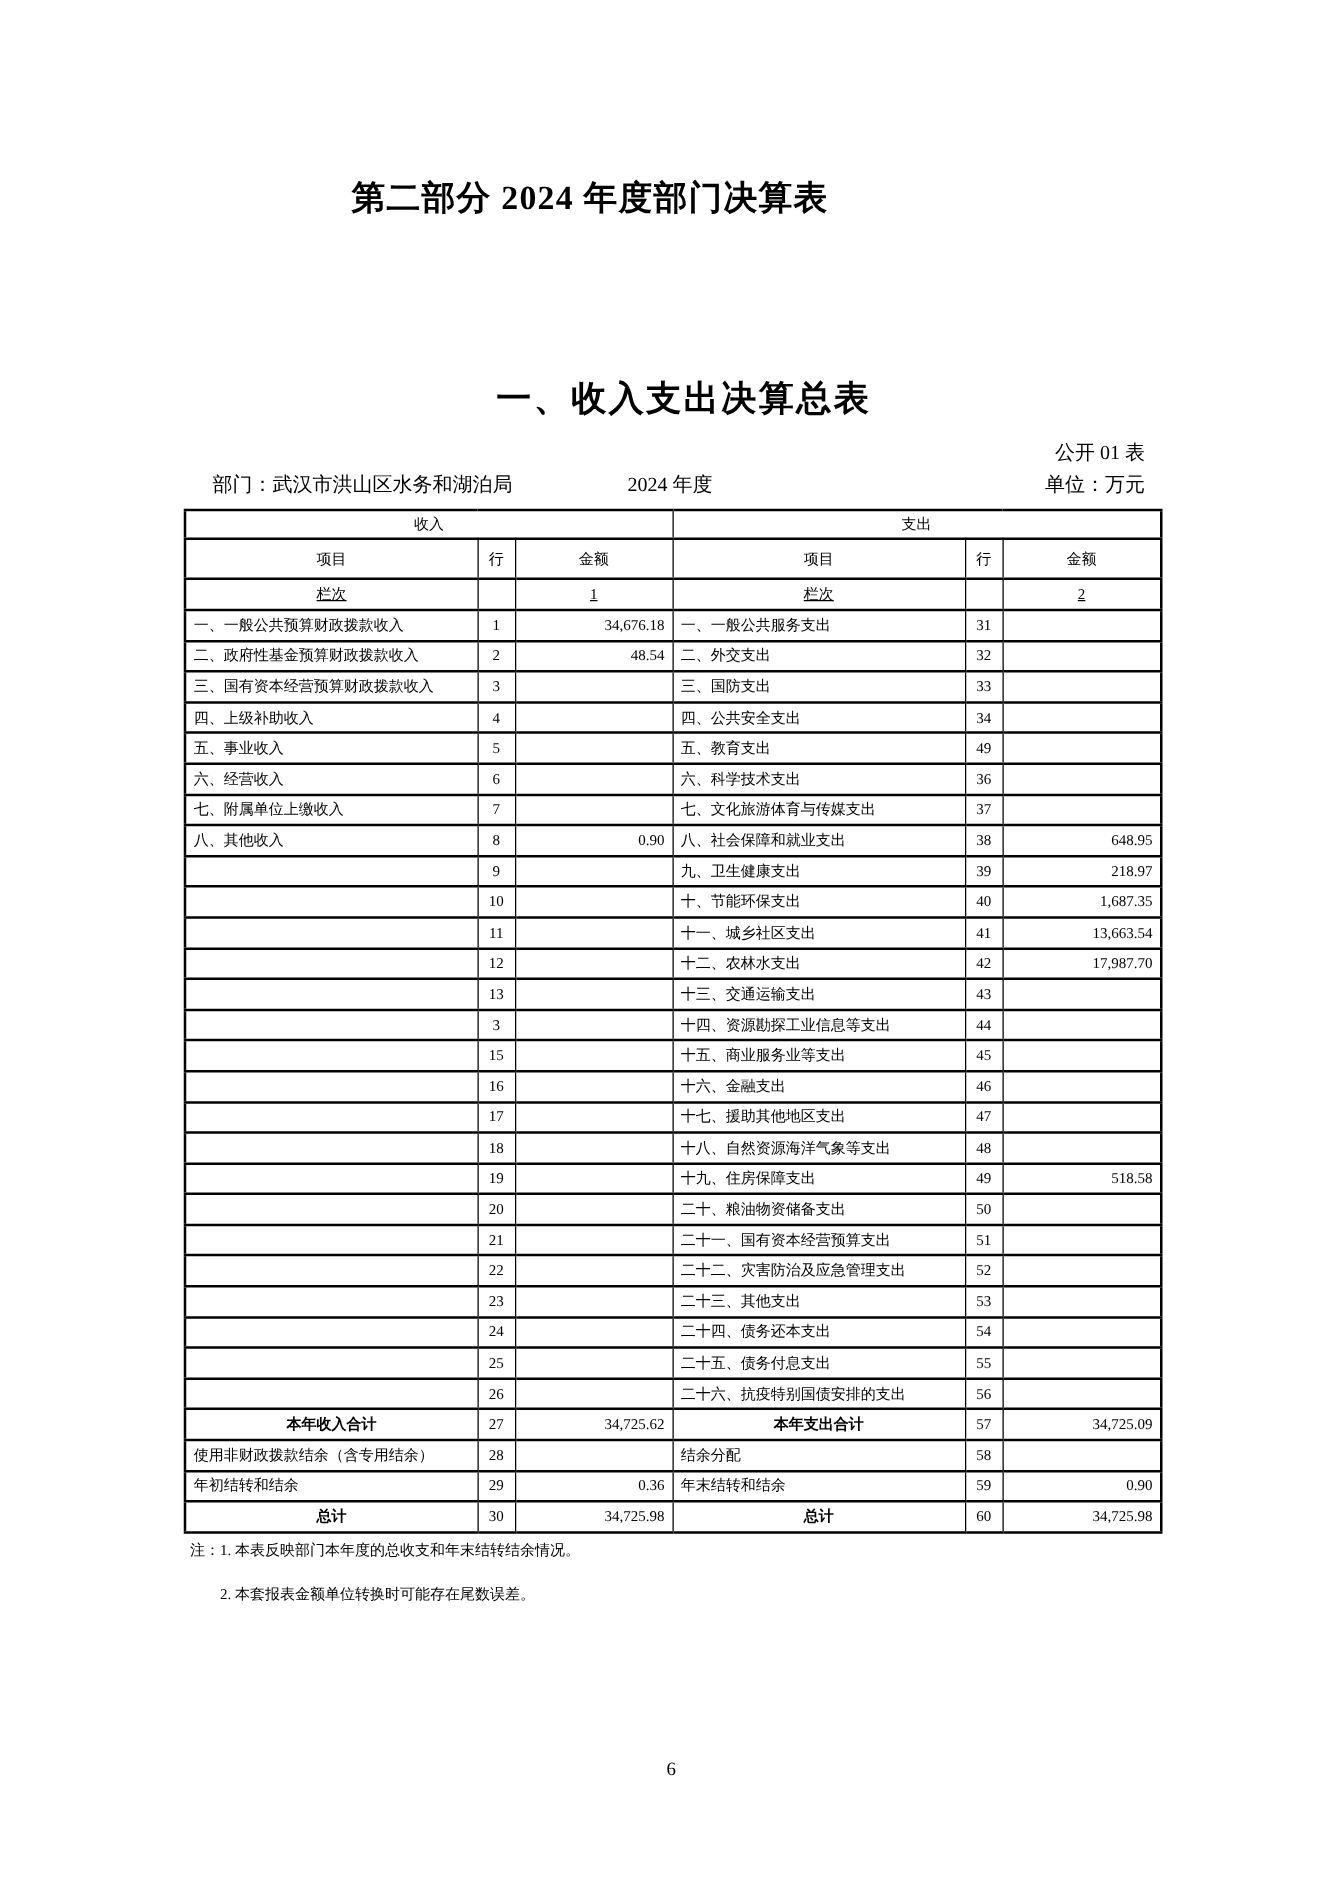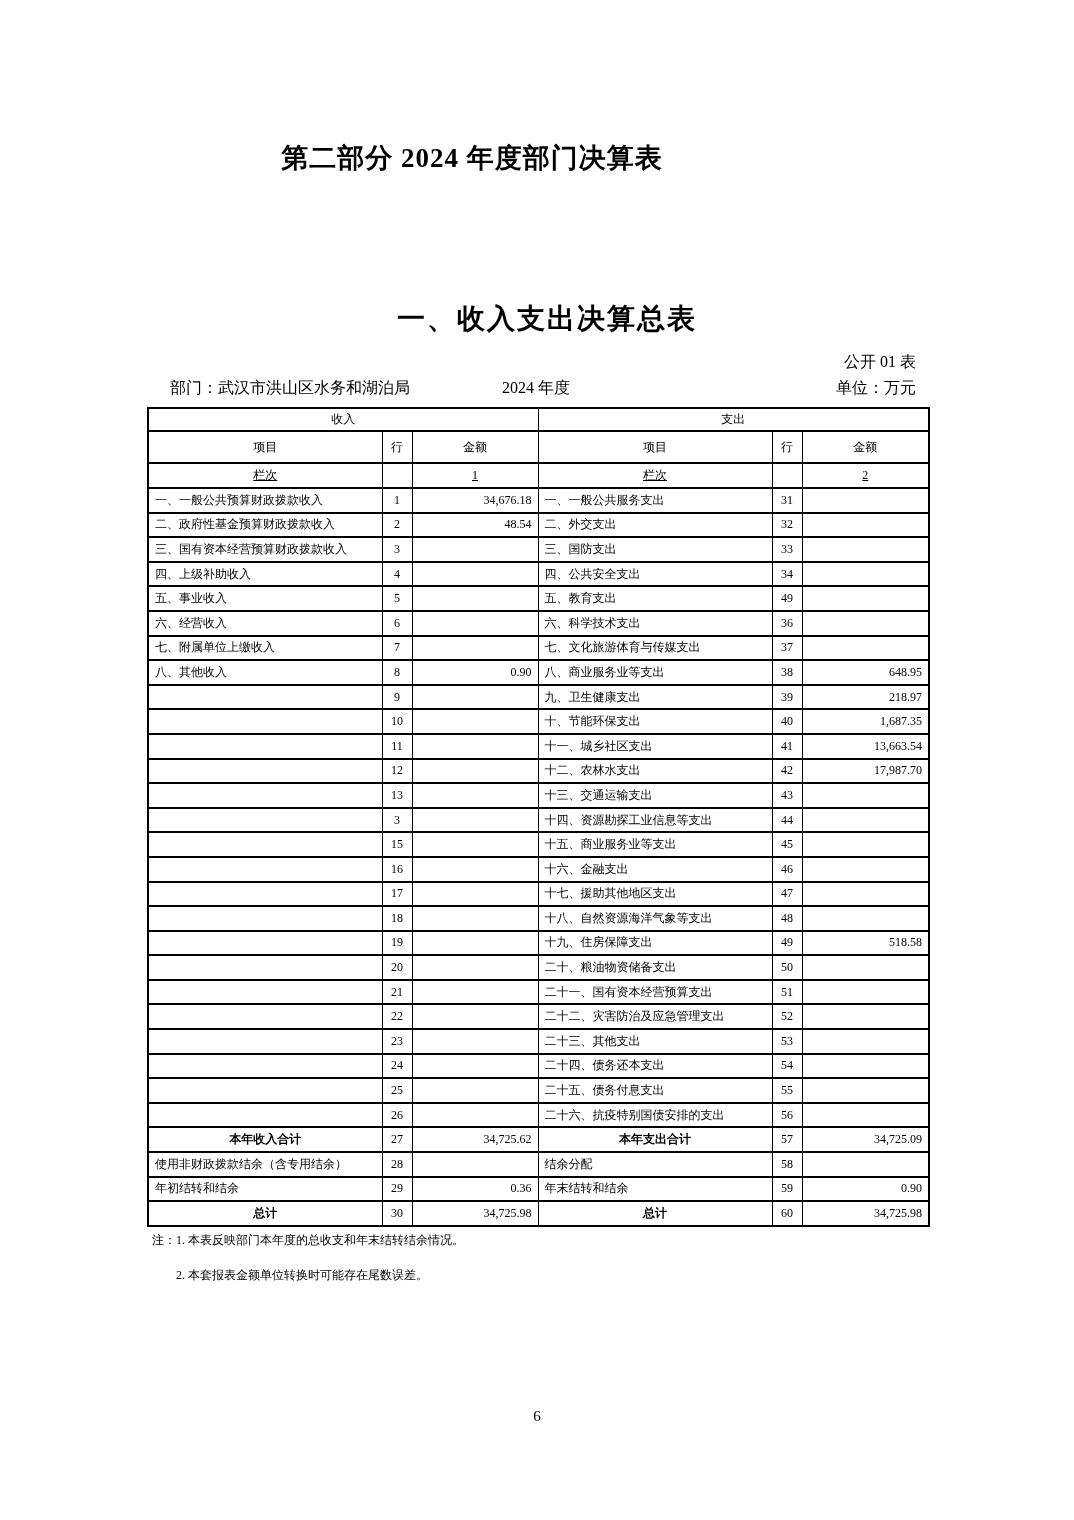--- a/index.html
+++ b/index.html
@@ -176,21 +176,21 @@
           <td class="rowno">7</td>
           <td class="amt"></td>
           <td class="item">七、文化旅游体育与传媒支出</td>
           <td class="rowno">37</td>
           <td class="amt"></td>
         </tr>
         <tr>
           <td class="item">八、其他收入</td>
           <td class="rowno">8</td>
           <td class="amt">0.90</td>
-          <td class="item">八、商业服务业等支出</td>
+          <td class="item">八、社会保障和就业支出</td>
           <td class="rowno">38</td>
           <td class="amt">648.95</td>
         </tr>
         <tr>
           <td class="item"></td>
           <td class="rowno">9</td>
           <td class="amt"></td>
           <td class="item">九、卫生健康支出</td>
           <td class="rowno">39</td>
           <td class="amt">218.97</td>

